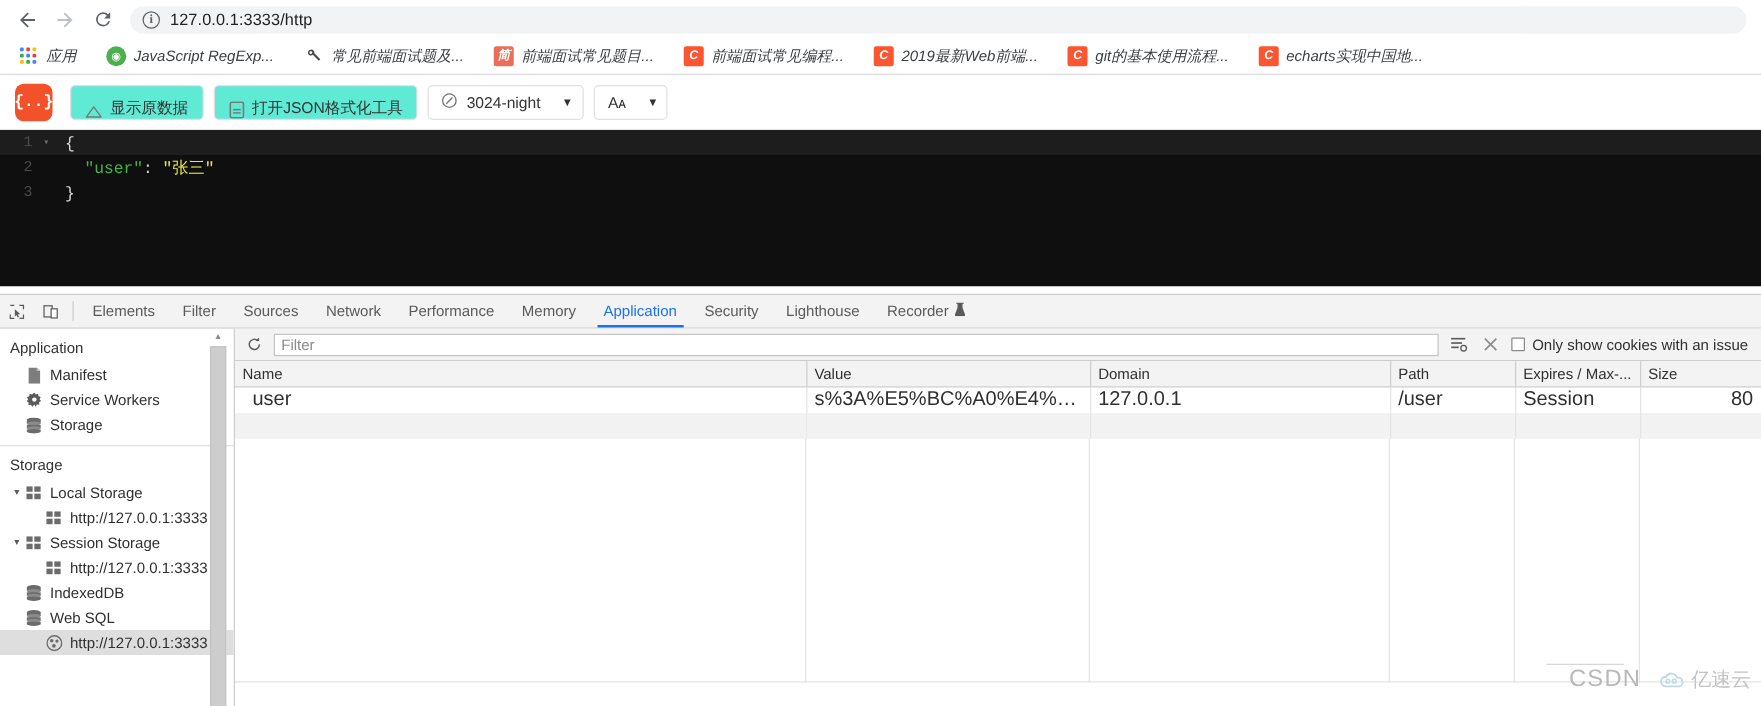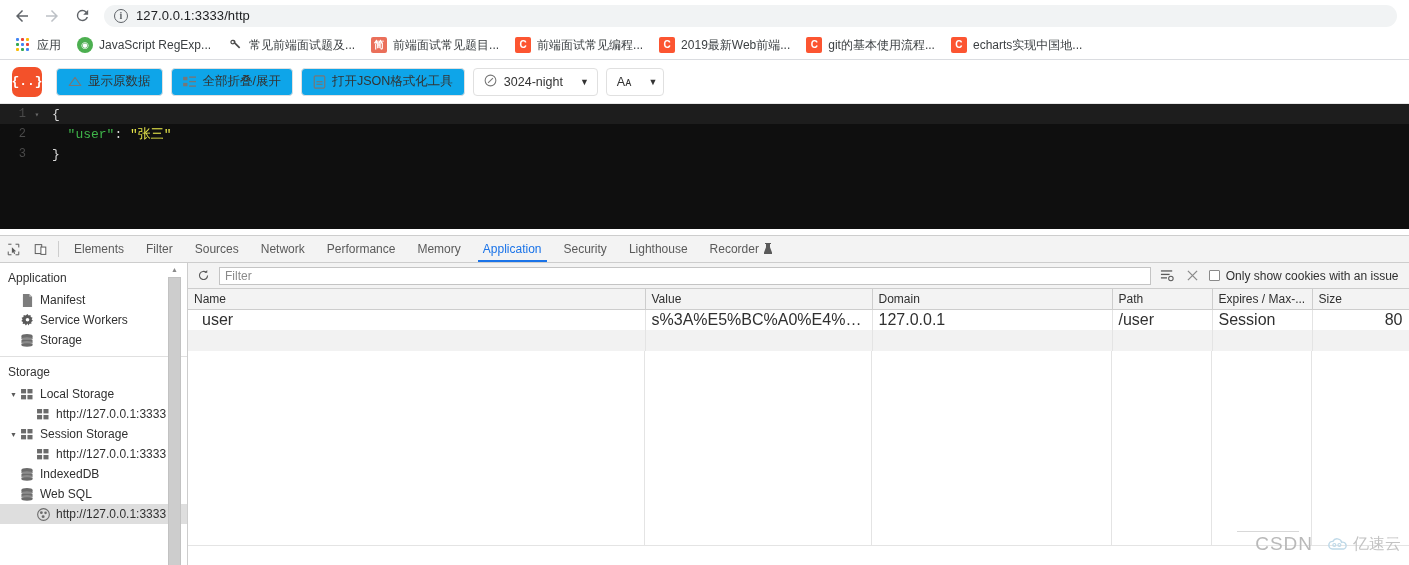--- a/index.html
+++ b/index.html
@@ -31,22 +31,23 @@
     width: 14px; height: 14px; border: 1.3px solid #5f6368;
     border-radius: 50%; display: flex; align-items: center;
     justify-content: center; font-size: 10px; color: #5f6368;
     font-family: "Liberation Serif", serif; font-weight: bold; margin-right: 8px;
     flex: 0 0 auto;
   }
   .omni-url { font-size: 13px; color: #202124; letter-spacing: .1px; }
 
   .bookmark-bar {
     height: 29px; display: flex; align-items: center;
-    padding: 0 8px; gap: 0px; border-bottom: 1px solid #dadce0;
+    padding: 0 8px; gap: 8px; border-bottom: 1px solid #dadce0;
     background: #fff;
+    font-style: italic;
   }
   .bm {
     display: flex; align-items: center; gap: 6px; padding: 3px 8px;
     font-size: 12px; color: #3c4043; white-space: nowrap; border-radius: 4px;
   }
   .apps-grid {
     width: 15px; height: 15px; display: grid;
     grid-template-columns: repeat(3, 3px); grid-template-rows: repeat(3, 3px);
     gap: 2px; flex: 0 0 15px;
   }
@@ -72,21 +73,21 @@
     padding: 0 12px; background: #fff; border-bottom: 1px solid #e8e8e8;
   }
   .json-logo {
     width: 30px; height: 30px; background: #f3512a; border-radius: 7px;
     display: flex; align-items: center; justify-content: center;
     color: #fff; font-size: 13px; font-family: "Liberation Mono", monospace;
     font-weight: bold; margin-right: 6px; flex: 0 0 30px;
   }
   .tb-btn {
     height: 28px; border: 1px solid #e0e0e0; border-radius: 4px;
-    background: #0ea5e9; display: flex; align-items: center; gap: 6px;
+    background: #5eead4; display: flex; align-items: flex-end; gap: 6px;
     padding: 0 11px; font-size: 12.5px; color: #333; white-space: nowrap;
   }
   .tb-btn .ti { font-size: 13px; color: #666; display:flex; align-items:center; }
   .tb-select {
     height: 28px; border: 1px solid #e0e0e0; border-radius: 4px;
     background: #fff; display: flex; align-items: center;
     padding: 0 8px 0 10px; font-size: 12.5px; color: #333; gap: 7px;
     white-space: nowrap;
   }
   .tb-select .caret {
@@ -304,32 +305,20 @@
 
     <div class="tb-btn">
       <span class="ti">
         <svg width="14" height="11" viewBox="0 0 24 18">
             <path d="M12 2 2 16h20z" fill="none" stroke="#777" stroke-width="1.8" stroke-linejoin="round"></path>
           </svg>
       </span>
       <span>显示原数据</span>
     </div>
 
-    <div class="tb-btn">
-      <span class="ti">
-        <svg width="14" height="12" viewBox="0 0 16 14">
-          <rect x="0" y="1" width="5" height="4" fill="#777"></rect>
-            <rect x="0" y="8" width="5" height="4" fill="#777"></rect>
-          <rect x="7" y="0.5" width="8" height="1.6" fill="#777"></rect>
-            <rect x="7" y="5.7" width="8" height="1.6" fill="#777"></rect>
-          <rect x="7" y="11" width="8" height="1.6" fill="#777"></rect>
-        </svg>
-      </span>
-      <span>全部折叠/展开</span>
-    </div>
 
     <div class="tb-btn">
       <span class="ti">
         <svg width="13" height="14" viewBox="0 0 14 16">
             <rect x="1" y="1" width="12" height="14" rx="1.5" fill="none" stroke="#777" stroke-width="1.4"></rect>
             <rect x="3.5" y="7" width="7" height="1.3" fill="#777"></rect>
             <rect x="3.5" y="10" width="7" height="1.3" fill="#777"></rect>
           </svg>
       </span>
       <span>打开JSON格式化工具</span>

